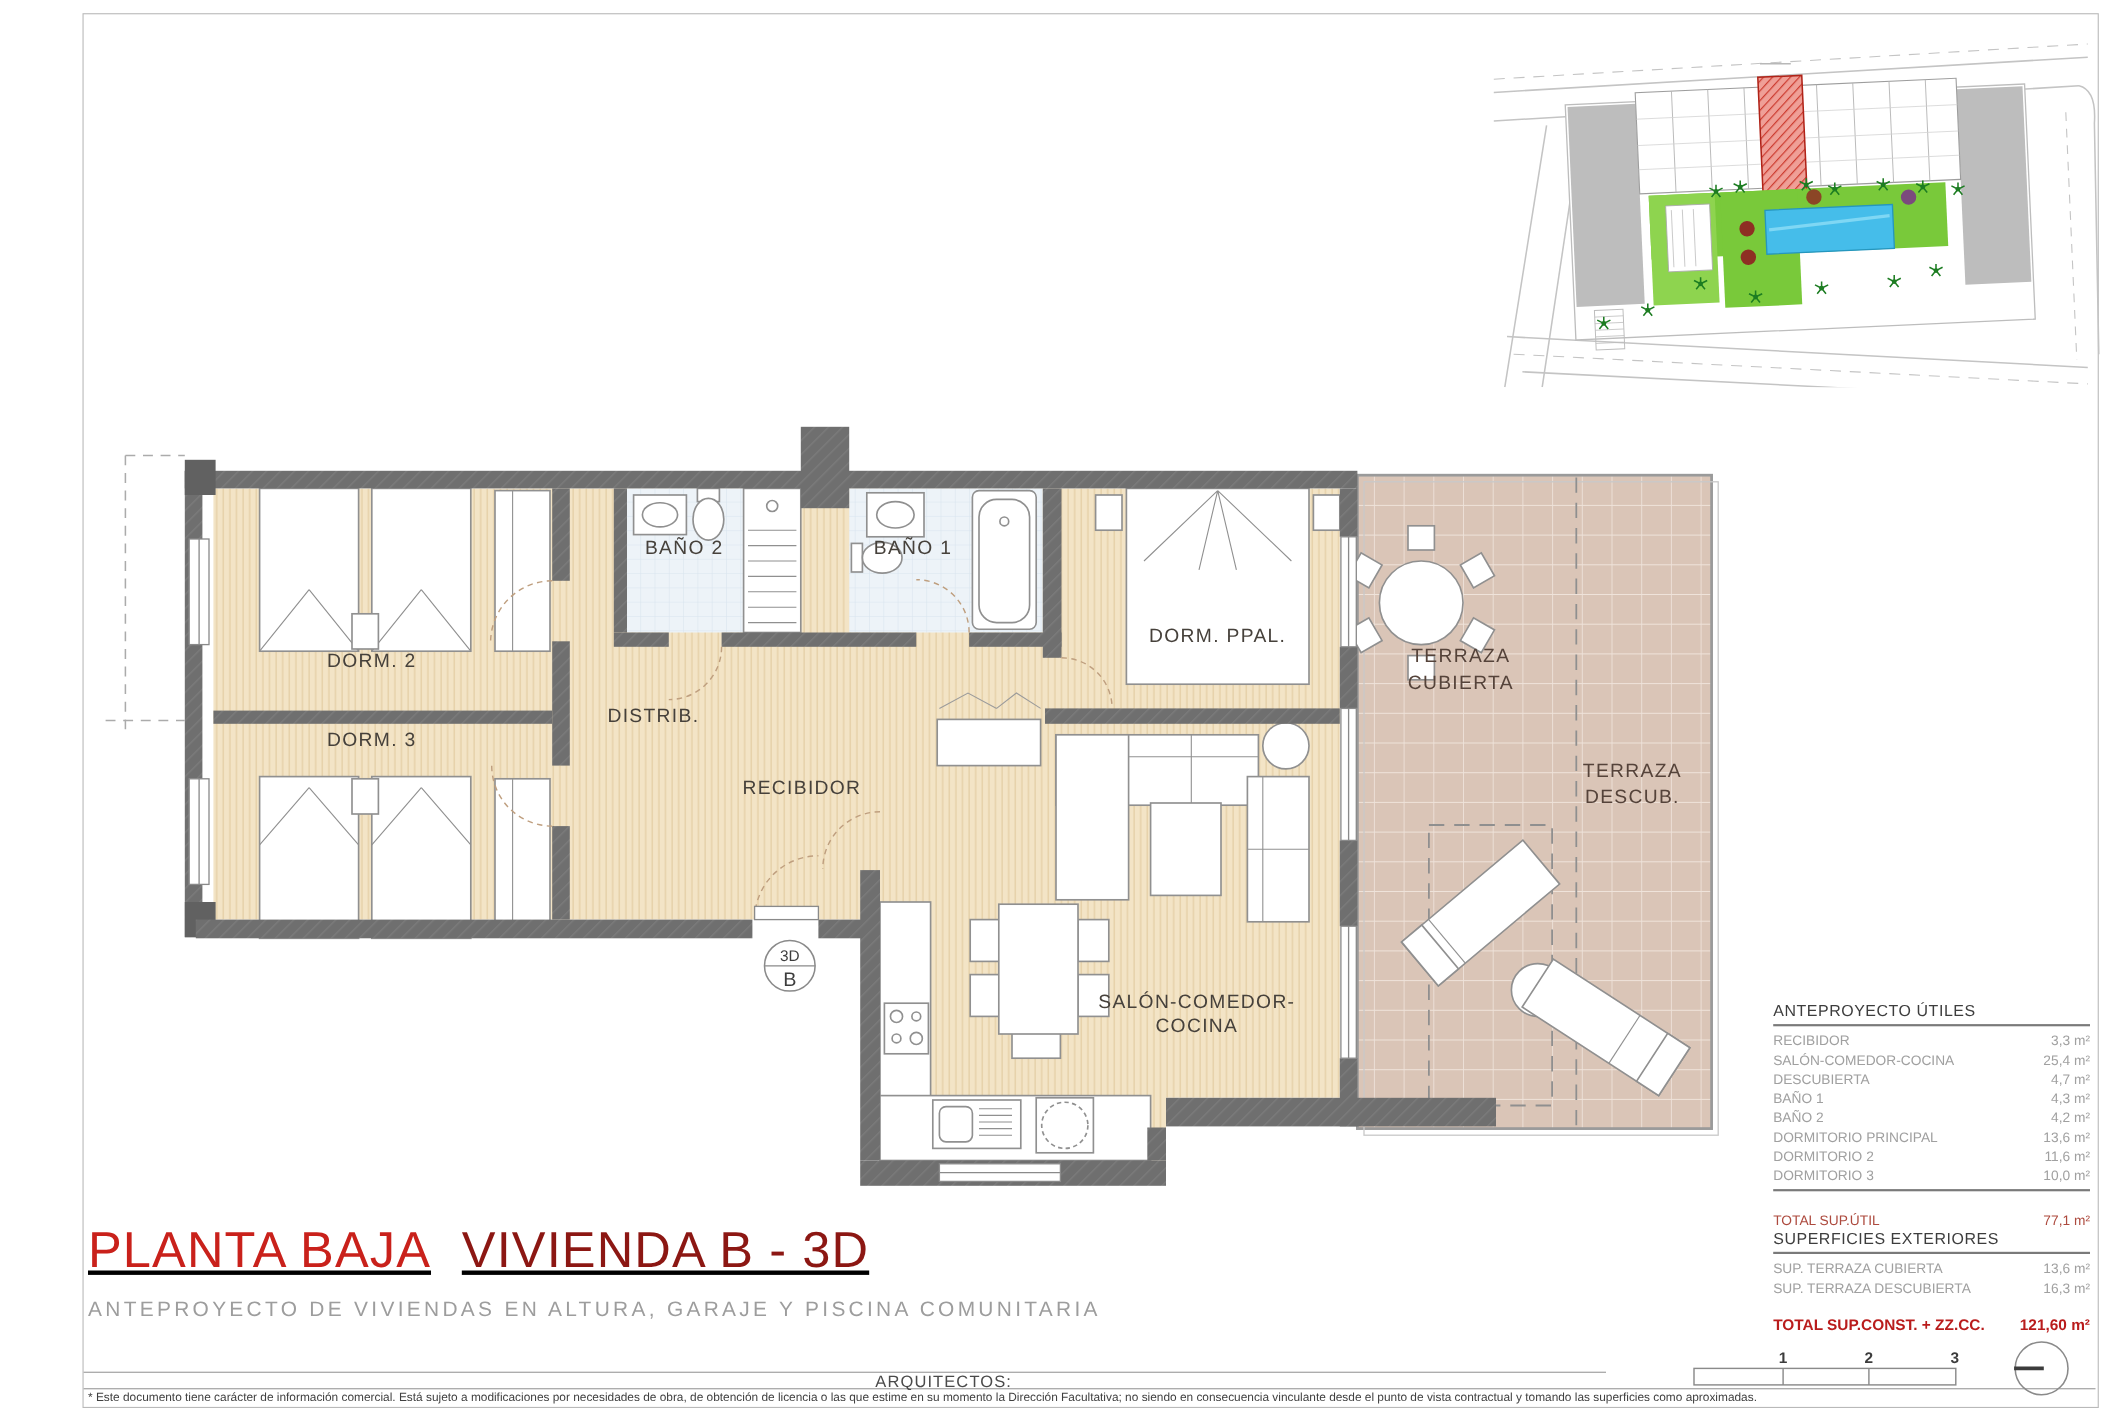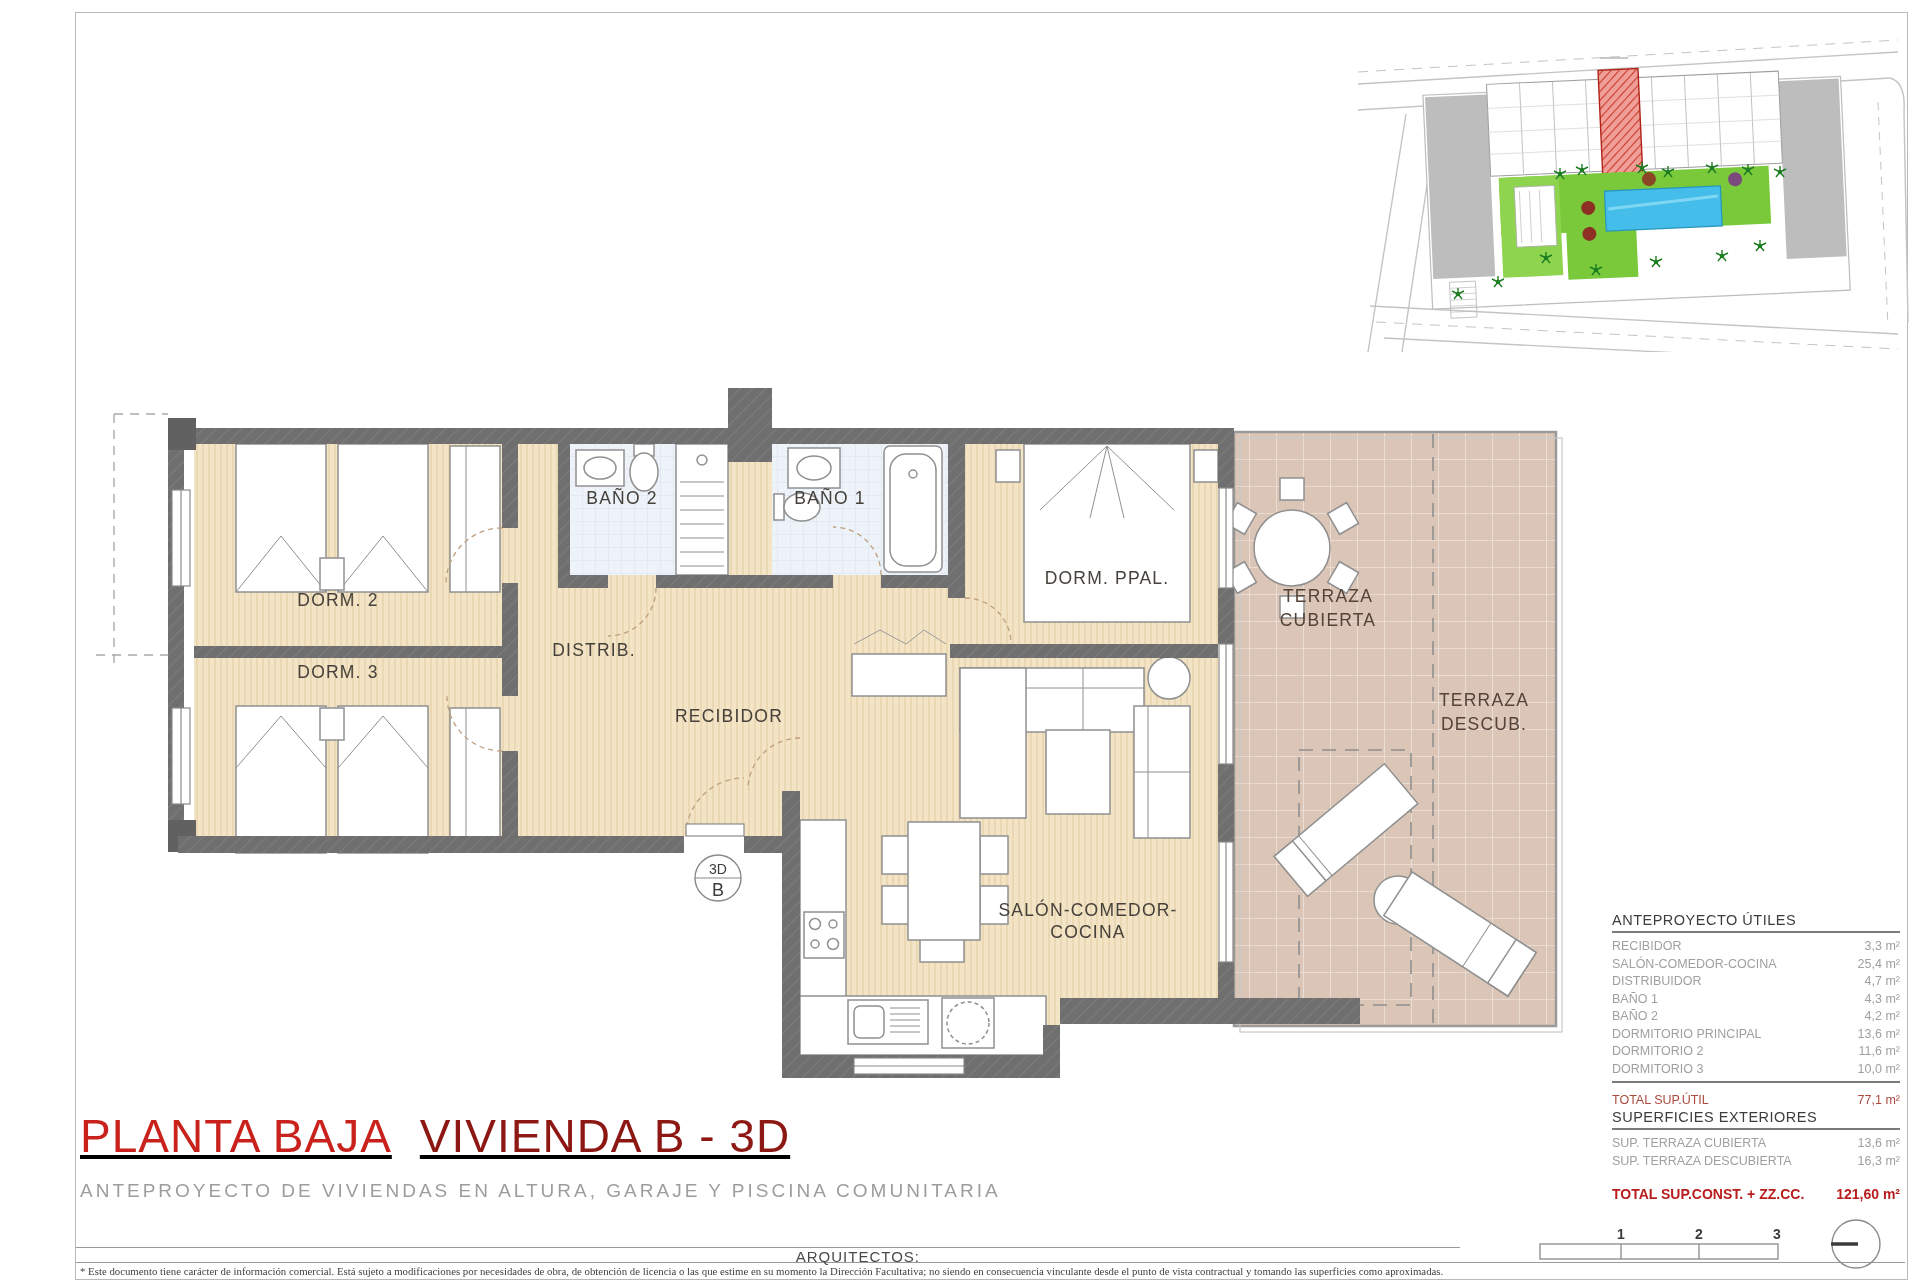--- a/index.html
+++ b/index.html
@@ -9,28 +9,28 @@
   #sheet-border{left:75px;top:12px;width:1831px;height:1266px;border:1px solid #b9b9b9;}
   .hline{height:0;border-top:1px solid #9a9a9a;}
   
   #title-block{left:80px;top:1100px;line-height:1;}
   .t-red{color:#c9211b;font-size:46px;font-weight:400;letter-spacing:1px;}
   .t-darkred{color:#8c1713;font-size:46px;font-weight:400;letter-spacing:1px;}
   #title-line2{margin-top:13px;display:flex;gap:28px;text-decoration:underline;}
   #subtitle{color:#9d9d9d;font-size:19px;letter-spacing:3px;margin-top:22px;}
   
   #arquitectos{left:620px;top:1248px;width:300px;text-align:right;font-size:15px;color:#4a4a4a;letter-spacing:1px;}
-  #disclaimer{left:80px;top:1265px;width:1800px;font-size:10.8px;color:#3f3f3f;font-family:Liberation Serif, serif;}
+  #disclaimer{left:80px;top:1265px;width:1800px;font-size:10.8px;color:#3f3f3f;}
   
   #surf{left:1612px;top:912px;width:288px;font-size:12.5px;color:#a0a0a0;}
   .surf-title{font-size:14.5px;color:#3d3d3d;letter-spacing:.5px;border-bottom:2px solid #7a7a7a;
               padding-bottom:3px;margin-bottom:5px;}
   .srow{display:flex;justify-content:space-between;line-height:17.5px;}
   .srow-total{display:flex;justify-content:space-between;border-top:2px solid #7a7a7a;
-              margin-top:3px;padding-top:8px;color:#ad4a3e;line-height:18px;}
+              margin-top:3px;padding-top:18px;color:#ad4a3e;line-height:18px;}
   .srow-grand{display:flex;justify-content:space-between;color:#b91c1c;font-weight:700;
               font-size:14px;margin-top:16px;}
   #surf-ext{}
 </style>
 </head>
 <body>
 
 <div id="sheet">
 
   <div class="abs" id="sheet-border"></div>
@@ -330,21 +330,21 @@
       <div class="surf-title">ANTEPROYECTO ÚTILES</div>
       <div class="srow">
           <span>RECIBIDOR</span>
           <span>3,3 m²</span>
         </div>
       <div class="srow">
           <span>SALÓN-COMEDOR-COCINA</span>
           <span>25,4 m²</span>
         </div>
       <div class="srow">
-          <span>DISTRIBUIDOR</span>
+          <span>DESCUBIERTA</span>
           <span>4,7 m²</span>
         </div>
       <div class="srow">
           <span>BAÑO 1</span>
           <span>4,3 m²</span>
         </div>
       <div class="srow">
           <span>BAÑO 2</span>
           <span>4,2 m²</span>
         </div>

